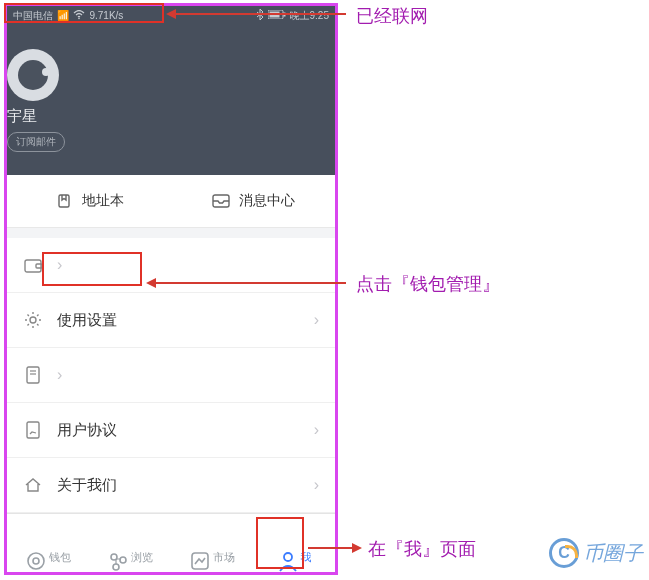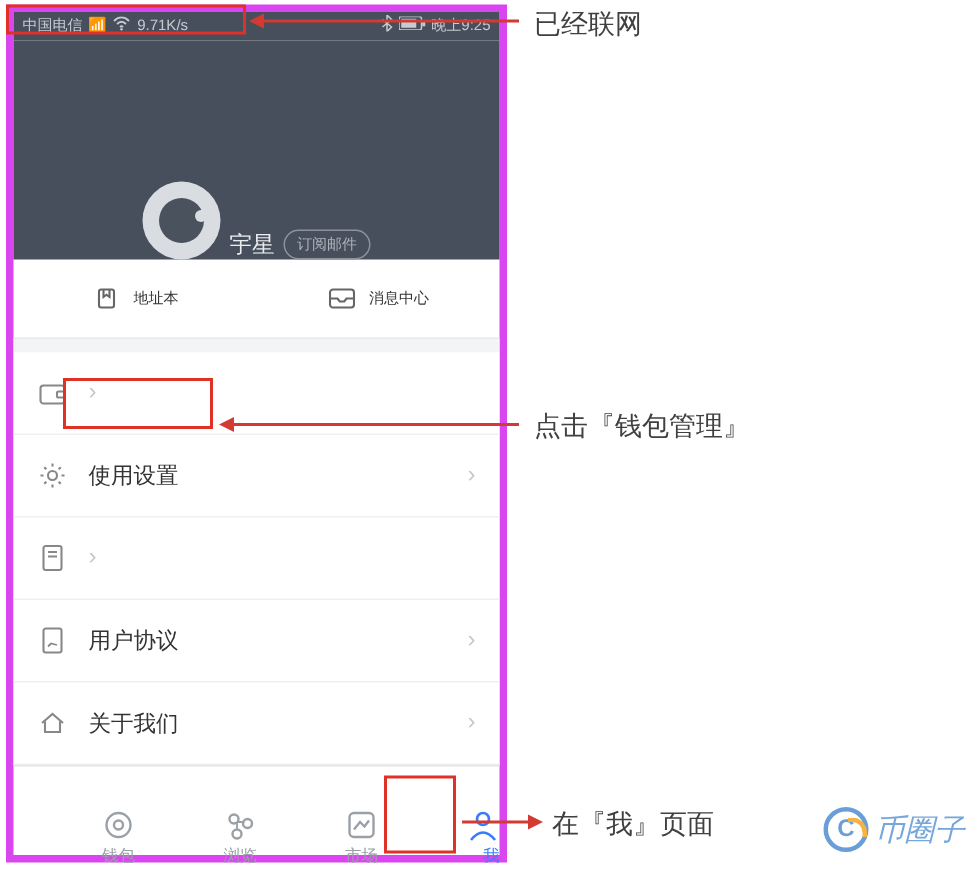--- a/index.html
+++ b/index.html
@@ -10,43 +10,43 @@
     height: 580px;
     position: relative;
     overflow: hidden;
   }
   .phone {
     position: absolute;
     left: 4px;
     top: 3px;
     width: 334px;
     height: 572px;
-    border: 5px solid #d946ef;
+    border: 3px solid #d946ef;
     background: #fff;
     display: flex;
     flex-direction: column;
   }
   .status-bar {
     height: 20px;
     background: #474f5c;
     color: #c7cbd1;
     font-size: 10px;
     display: flex;
     align-items: center;
     padding: 0 6px;
     justify-content: space-between;
   }
   .status-left { display: flex; gap: 4px; align-items: center; }
   .status-right { display: flex; gap: 4px; align-items: center; }
   .header {
     background: #474f5c;
     height: 157px;
     display: flex;
-    flex-direction: row;
-    align-items: flex-end;
+    flex-direction: column;
+    align-items: flex-start;
     justify-content: center;
     gap: 6px;
     font-family: Liberation Serif, serif;
   }
   .avatar {
     width: 52px; height: 52px;
     border-radius: 50%;
     background: #d9dde2;
     display: flex; align-items: center; justify-content: center;
     position: relative;
@@ -76,21 +76,21 @@
     height: 56px;
     display: flex;
     border-bottom: 1px solid #e8e8e8;
   }
   .quick-item {
     flex: 1;
     display: flex;
     align-items: center;
     justify-content: center;
     gap: 8px;
-    font-size: 10px;
+    font-size: 14px;
     color: #333;
   }
   .spacer { height: 10px; background: #f3f4f6; }
   .list { flex: 1; background:#fff; }
   .row {
     display: flex;
     align-items: center;
     height: 55px;
     padding: 0 16px;
     border-bottom: 1px solid #efefef;
@@ -102,40 +102,40 @@
   .chev { color: #c7c7cc; font-size: 16px; }
   .ico { width: 20px; display:flex; align-items:center; justify-content:center; color:#888; }
   .bottom-nav {
     height: 60px;
     border-top: 1px solid #e4e4e4;
     display: flex;
   }
   .nav-item {
     flex: 1;
     display: flex;
-    flex-direction: column;
-    align-items: flex-end;
+    flex-direction: row;
+    align-items: flex-start;
     justify-content: center;
     gap: 2px;
     font-size: 11px;
     color: #9aa0a6;
     margin-top: 36px;
   }
   .nav-item.active { color: #3b7cff; }
   .nav-ico { height: 22px; display:flex; align-items:center; }
 
   
   .redbox {
     position: absolute;
     border: 2px solid #e03127;
   }
   
   .anno {
     position: absolute;
-    color: #404040;
+    color: #a21caf;
     font-size: 18px;
     font-family: "SimSun","STSong",serif;
     display: flex;
     align-items: center;
     gap: 4px;
   }
   .arrow-line {
     height: 2px;
     background: #d33a31;
     position: absolute;

